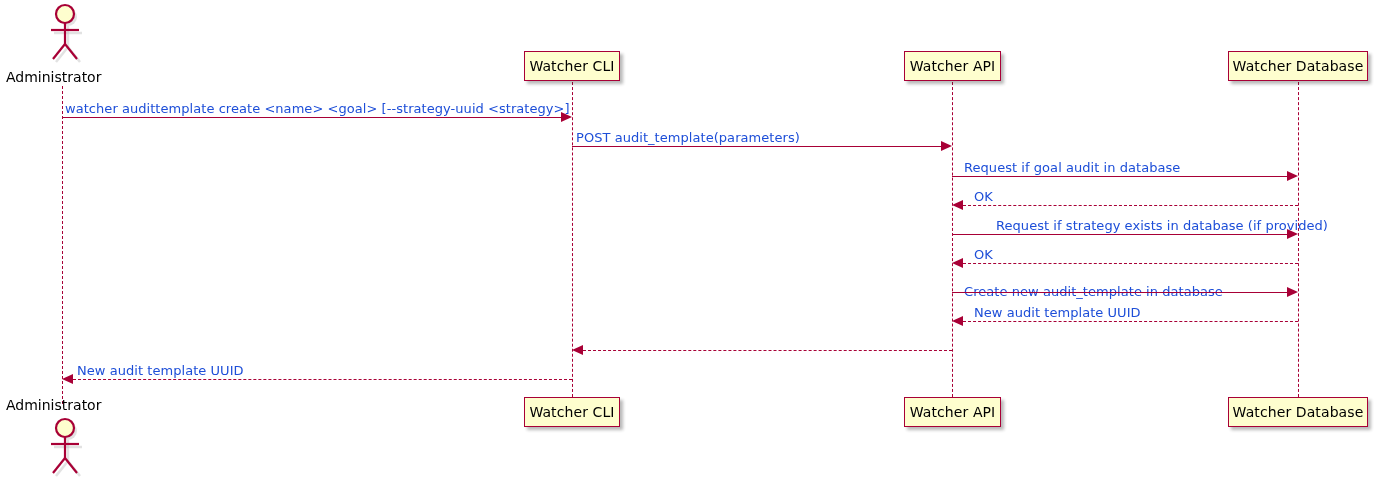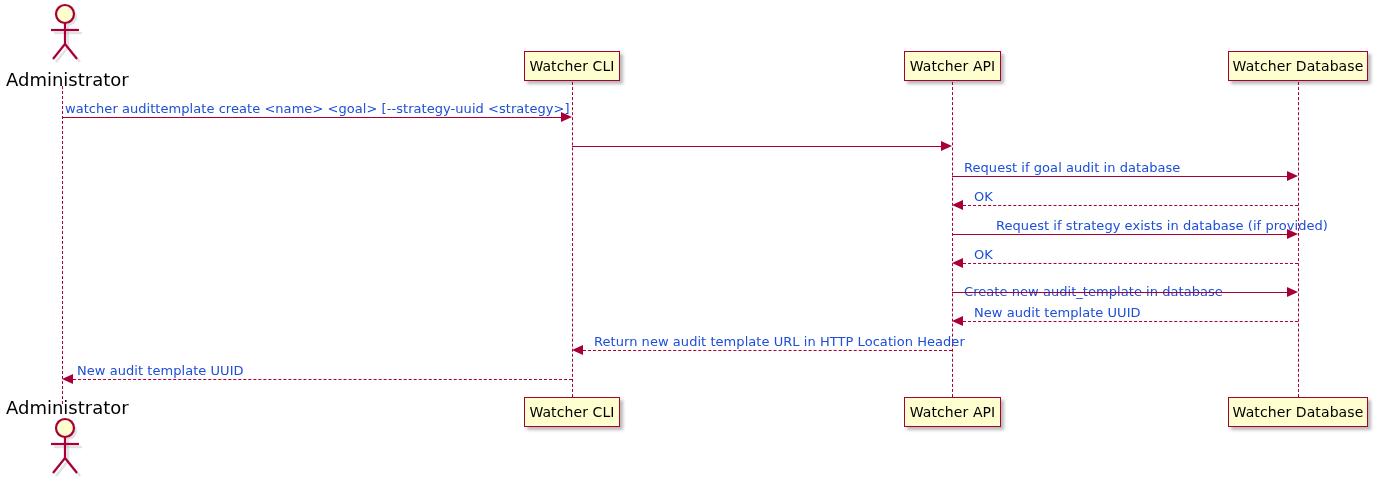--- a/index.html
+++ b/index.html
@@ -33,21 +33,21 @@
     align-items: center;
     justify-content: center;
     height: 30px;
     font-size: 14px;
     color: #000000;
     white-space: nowrap;
     letter-spacing: 0.1px;
   }
   .actor-label {
     position: absolute;
-    font-size: 18px;
+    font-size: 14px;
     color: #000000;
     white-space: nowrap;
   }
   .actor-fig {
     position: absolute;
   }
   .msg-line {
     position: absolute;
     height: 0;
     border-top: 1.3px solid #A80036;
@@ -113,20 +113,21 @@
     <span>Watcher API</span>
   </div>
   <div class="pbox" style="left:1228px; top:51px; width:140px;">
     <span>Watcher Database</span>
   </div>
 
   <div class="msg-label" style="left:65px; top:101px;">watcher audittemplate create &lt;name&gt; &lt;goal&gt; [--strategy-uuid &lt;strategy&gt;]</div>
   <div class="msg-line" style="left:62px; top:117px; width:499px;"></div>
   <div class="arrowhead right" style="left:561px; top:112px;"></div>
 
+  <div class="msg-label" style="left:576px; top:130px;">POST audit_template(parameters)</div>
   <div class="msg-line" style="left:572px; top:146px; width:369px;"></div>
   <div class="arrowhead right" style="left:941px; top:141px;"></div>
 
   <div class="msg-label" style="left:964px; top:160px;">Request if goal audit in database</div>
   <div class="msg-line" style="left:952px; top:176px; width:335px;"></div>
   <div class="arrowhead right" style="left:1287px; top:171px;"></div>
 
   <div class="msg-label" style="left:974px; top:189px;">OK</div>
   <div class="msg-line dashed" style="left:963px; top:205px; width:335px;"></div>
   <div class="arrowhead left" style="left:952px; top:200px;"></div>
@@ -140,21 +141,20 @@
   <div class="arrowhead left" style="left:952px; top:258px;"></div>
 
   <div class="msg-label" style="left:964px; top:284px;">Create new audit_template in database</div>
   <div class="msg-line" style="left:952px; top:292px; width:335px;"></div>
   <div class="arrowhead right" style="left:1287px; top:287px;"></div>
 
   <div class="msg-label" style="left:974px; top:305px;">New audit template UUID</div>
   <div class="msg-line dashed" style="left:963px; top:321px; width:335px;"></div>
   <div class="arrowhead left" style="left:952px; top:316px;"></div>
 
-  <div class="msg-label" style="left:594px; top:334px;">Return new audit template URL in HTTP Location Header</div>
   <div class="msg-line dashed" style="left:583px; top:350px; width:369px;"></div>
   <div class="arrowhead left" style="left:572px; top:345px;"></div>
 
   <div class="msg-label" style="left:77px; top:363px;">New audit template UUID</div>
   <div class="msg-line dashed" style="left:73px; top:379px; width:499px;"></div>
   <div class="arrowhead left" style="left:62px; top:374px;"></div>
 
   <div class="actor-label" style="left:6px; top:397px;">Administrator</div>
   <div class="actor-fig" style="left:40px; top:416px;">
     <svg width="46" height="62" viewBox="0 0 46 62">

